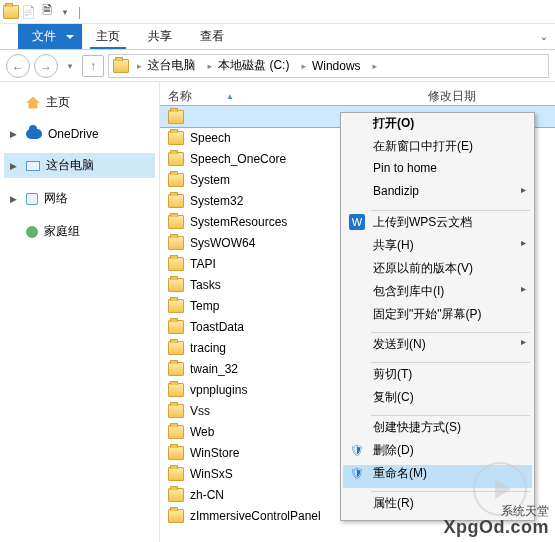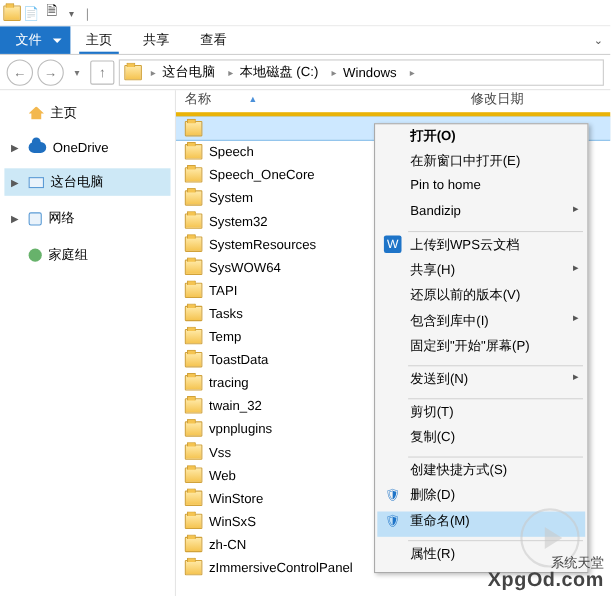--- a/index.html
+++ b/index.html
@@ -1,39 +1,39 @@
 <!DOCTYPE html>
 <html><head>
 <meta charset="utf-8">
 <style>
   * { box-sizing: border-box; margin: 0; padding: 0; font-family: "Microsoft YaHei", "Segoe UI", sans-serif; font-size: 12px; }
   body { width: 555px; height: 542px; overflow: hidden; background: #fff; position: relative; color: #000; }
   .titlebar { height: 24px; background: #fff; border-bottom: 1px solid #e5e5e5; display: flex; align-items: center; padding: 0 4px; gap: 4px; }
   .titlebar .sq { width: 14px; height: 14px; display: inline-flex; align-items: center; justify-content: center; }
   .tabstrip { height: 26px; background: #fff; display: flex; align-items: stretch; border-bottom: 1px solid #d0d0d0; }
   .tab { padding: 0 14px; display: flex; align-items: center; color: #111; }
-  .tab.file { background: #1e74c8; color: #fff; padding-right: 26px; position: relative; }
+  .tab.file { background: #1e74c8; color: #fff; padding-right: 26px; position: relative; margin-left: 18px; }
   .tab.file::after { content:""; position:absolute; right:8px; top:50%; width:0;height:0;border-left:4px solid transparent;border-right:4px solid transparent;border-top:4px solid #fff; transform:translateY(-50%);}
   .tab.sel { position:relative;}
   .tab.sel::after{content:"";position:absolute;left:8px;right:8px;bottom:0;height:2px;background:#1e74c8;}
   .tabstrip .chev { margin-left:auto; width:22px; display:flex; align-items:center; justify-content:center; color:#555;font-size:10px;}
   .navbar { height: 32px; display: flex; align-items: center; padding: 0 6px; gap: 4px; border-bottom:1px solid #e5e5e5;}
   .navbtn { width:24px;height:24px;border:1px solid #bbb;border-radius:50%;display:flex;align-items:center;justify-content:center;color:#777;background:#fff;}
   .navbtn.small{width:16px;height:16px;border:none;font-size:9px;}
   .navbtn.up{width:22px;height:22px;border-radius:2px;}
   .crumbwrap { flex:1; height:24px; border:1px solid #ccc; display:flex; align-items:center; padding:0 4px; gap:2px; background:#fff;}
   .crumb { display:flex; align-items:center; padding:0 4px; gap:4px; color:#000; }
   .crumb .sep{ color:#888; font-size:9px; padding:0 2px;}
   .content { display:flex; height:calc(100% - 24px - 26px - 32px); }
   .navpane { width:160px; border-right:1px solid #e5e5e5; padding:8px 4px; }
   .navitem { display:flex; align-items:center; gap:6px; padding:4px 6px 4px 22px; color:#000; position:relative;}
   .navitem .tw{ position:absolute; left:6px; font-size:9px; color:#5a5a5a;}
   .navitem.sel{ background:#cde8f6;}
   .listpane { flex:1; display:flex; flex-direction:column; }
-  .colheader { height:24px; display:flex; align-items:flex-start; border-bottom:4px solid #eab308; color:#444; padding-left:8px;}
+  .colheader { height:24px; display:flex; align-items:flex-end; border-bottom:1px solid #eab308; color:#444; padding-left:8px;}
   .col-name{ flex:0 0 260px; display:flex; align-items:center; gap:6px;}
   .col-date{ flex:1;}
   .sortarr{ font-size:8px; color:#4a90d9; margin-left:28px;}
   .files { overflow:hidden; }
   .row { display:flex; align-items:center; height:21px; padding-left:8px; }
   .row.sel{ background:#cde8ff; outline:1px solid #7ab7e8;}
   .row .cell-name{ flex:0 0 260px; display:flex; align-items:center; gap:6px;}
   .row .cell-date{ flex:1; color:#666;}
   .folder-ico{ width:16px;height:14px; background:linear-gradient(#ffe9a6,#f5c451); border:1px solid #d1a23a; border-radius:1px; position:relative; flex:0 0 16px;}
   .folder-ico::before{content:"";position:absolute;top:-3px;left:1px;width:6px;height:3px;background:#f5c451;border:1px solid #d1a23a;border-bottom:none;border-radius:1px 1px 0 0;}

